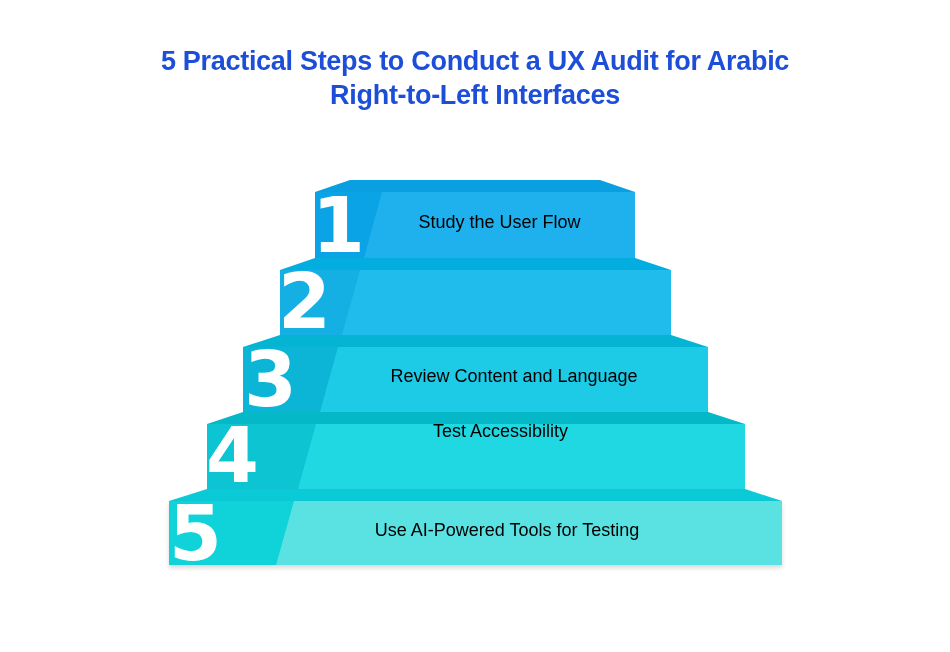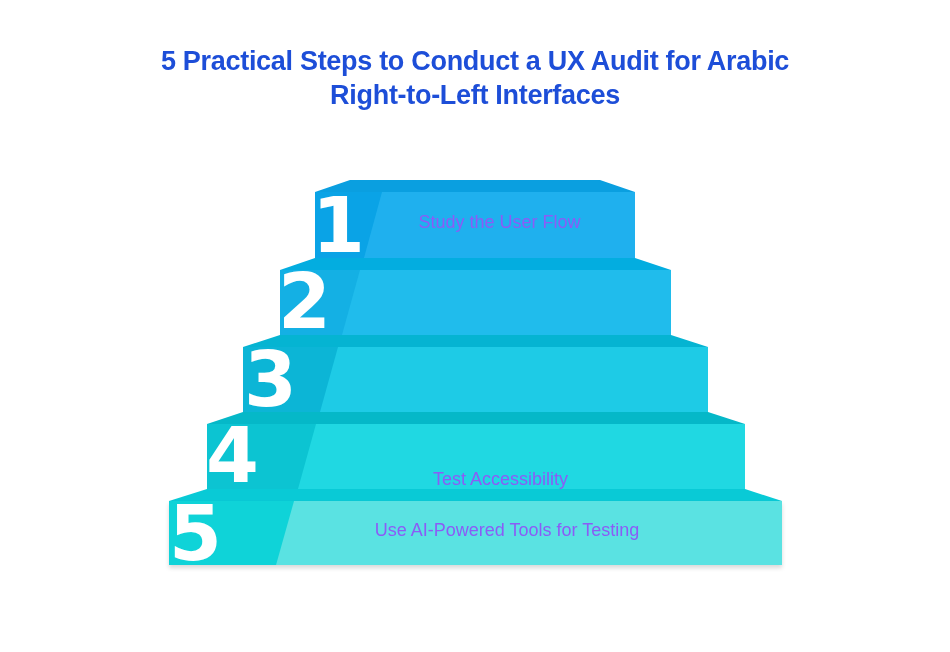--- a/index.html
+++ b/index.html
@@ -10,21 +10,21 @@
   }
   .title span { display: block; }
   .stairs { position: absolute; left: 0; top: 0; width: 950px; height: 652px; }
   .step { position: absolute; }
   .step svg { position: absolute; left: 0; top: 0; overflow: visible; }
   .num {
     position: absolute; color: #ffffff; font-weight: 700; font-size: 76px; line-height: 76px;
     font-family: "DejaVu Sans", sans-serif; letter-spacing: -2px;
   }
   .label {
-    position: absolute; color: #8b5cf6; font-size: 18px; font-weight: 400;
+    position: absolute; color: #000000; font-size: 18px; font-weight: 400;
     text-align: center; white-space: nowrap;
   }
 </style>
 </head>
 <body>
 
 <div class="title">
   <span>5 Practical Steps to Conduct a UX Audit for Arabic</span>
   <span>Right-to-Left Interfaces</span>
 </div>
@@ -50,30 +50,31 @@
     <div class="num" style="left:278px;top:264px;">2</div>
   </div>
 
   <div class="step" style="left:0;top:0;width:950px;height:652px;">
     <svg width="950" height="652">
       <polygon points="243,347 280,335 671,335 708,347" fill="#05b4d2"></polygon>
       <polygon points="243,347 708,347 708,412 243,412" fill="#1ecbe6"></polygon>
       <polygon points="243,347 338,347 320,412 243,412" fill="#0cb5d6"></polygon>
     </svg>
     <div class="num" style="left:244px;top:342px;">3</div>
+    <div class="label" style="left:320px;top:366px;width:388px;">Review Content and Language</div>
   </div>
 
   <div class="step" style="left:0;top:0;width:950px;height:652px;">
     <svg width="950" height="652">
       <polygon points="207,424 243,412 708,412 745,424" fill="#05b8c8"></polygon>
       <polygon points="207,424 745,424 745,489 207,489" fill="#20d8e2"></polygon>
       <polygon points="207,424 316,424 298,489 207,489" fill="#0cc4d2"></polygon>
     </svg>
     <div class="num" style="left:206px;top:418px;">4</div>
-    <div class="label" style="left:298px;top:421px;width:405px;margin-top:48px;">Test Accessibility</div>
+    <div class="label" style="left:298px;top:421px;width:405px;">Test Accessibility</div>
   </div>
 
   <div class="step" style="left:0;top:0;width:950px;height:652px;">
     <svg width="950" height="652">
       <defs>
         <filter id="shadow" x="-5%" y="-20%" width="110%" height="150%">
           <feDropShadow dx="0" dy="3" stdDeviation="2" flood-color="#000000" flood-opacity="0.15"></feDropShadow>
         </filter>
       </defs>
       <polygon points="169,501 207,489 745,489 782,501" fill="#09cad6"></polygon>

